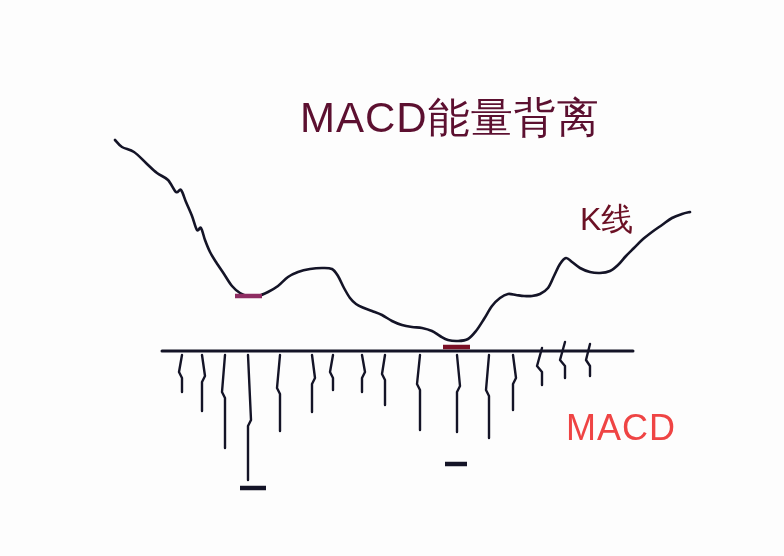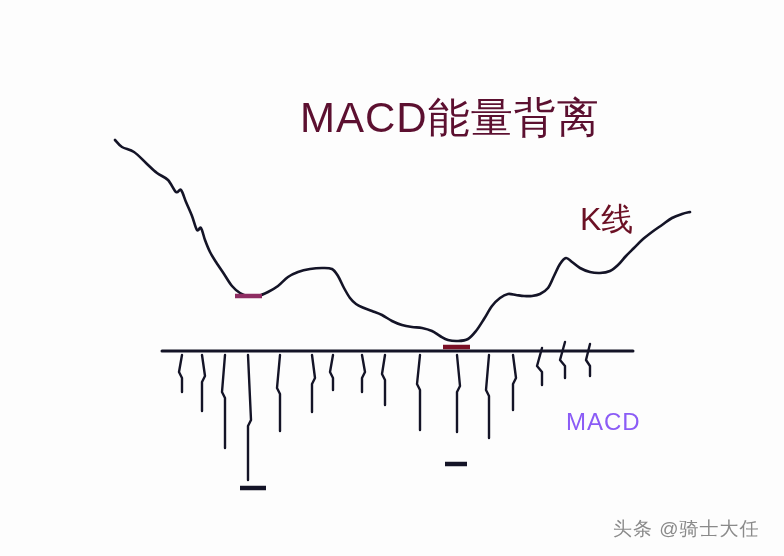--- a/index.html
+++ b/index.html
@@ -42,22 +42,22 @@
   }
   #kline-label {
     left: 580px;
     top: 203px;
     font-size: 32px;
     color: #6b1024;
   }
   #macd-label {
     left: 566px;
     top: 410px;
-    font-size: 24px;
-    color: #8b5cf6;
+    font-size: 36px;
+    color: #ef4444;
     letter-spacing: 1px;
   }
   #watermark {
     left: 613px;
     top: 519px;
     font-size: 19px;
     color: #8a8a8a;
     letter-spacing: 1px;
   }
 </style>
@@ -98,15 +98,14 @@
         <line x1="445" y1="464" x2="467" y2="464" stroke="#141427" stroke-width="4.5" stroke-linecap="butt"></line>
       </g>
   </svg>
 
   <div class="label" id="title-label">MACD能量背离</div>
 
   <div class="label" id="kline-label">K线</div>
 
   <div class="label" id="macd-label">MACD</div>
 
-  <div class="label" id="watermark">头条 @骑士大任</div>
 
 </div>
 
 </body></html>

